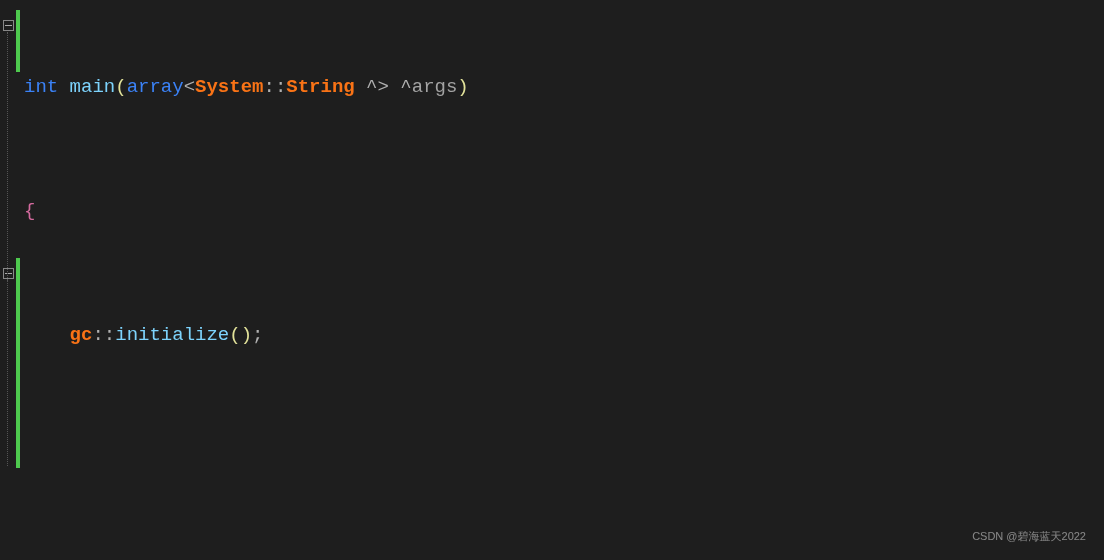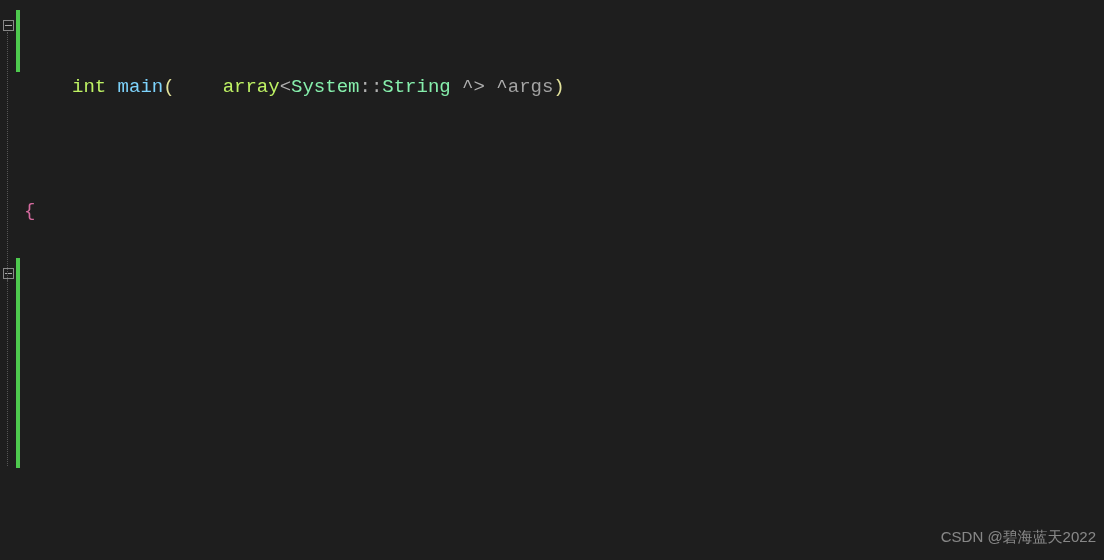--- a/index.html
+++ b/index.html
@@ -60,53 +60,54 @@
     .code-area {
       position: absolute;
       left: 24px;
       top: 10px;
       white-space: pre;
     }
     .line {
       height: 31px;
       line-height: 31px;
     }
-    .kw-blue { color: #bef264; margin-left: 48px; }
+    .kw-blue { color: #3b82f6; }
     .fn-yellow { color: #7dd3fc; }
-    .type-green { color: #86efac; }
+    .type-green { color: #f97316; font-weight: bold; }
     .op { color: #b0b0b0; }
     .paren-yellow { color: #e2e29a; }
     .brace-pink { color: #d46a9e; }
     .var-gray { color: #a3a3a3; }
     .watermark {
       position: absolute;
-      right: 8px;
+      right: 18px;
       bottom: 8px;
       color: rgba(240,240,240,0.5);
       font-family: sans-serif;
-      font-size: 15px;
+      font-size: 11px;
     }
   </style>
 </head>
 <body>
 
 <div class="gutter">
   <span class="gutter-item fold-minus" style="position:absolute;top:20px;"></span>
   <span class="gutter-item fold-minus" style="position:absolute;top:268px;"></span>
   <div class="change-bar" style="top:10px;height:62px;"></div>
   <div class="change-bar" style="top:258px;height:210px;"></div>
   <div class="brace-guide" style="left:7px;top:32px;height:434px;"></div>
   <div class="brace-guide" style="left:7px;top:280px;height:60px;"></div>
 </div>
 
 <div class="code-area">
   <div class="line"><span class="kw-blue">int</span><span class="fn-yellow"> main</span><span class="paren-yellow">(</span><span class="kw-blue">array</span><span class="op">&lt;</span><span class="type-green">System</span><span class="op">::</span><span class="type-green">String</span><span class="op"> ^</span><span class="op">&gt;</span><span class="op"> ^</span><span class="var-gray">args</span><span class="paren-yellow">)</span></div>
 
   <div class="line"><span class="brace-pink">{</span></div>
 
+  <div class="line"><span>    </span><span class="type-green">gc</span><span class="op">::</span><span class="fn-yellow">initialize</span><span class="paren-yellow">(</span><span class="paren-yellow">)</span><span class="op">;</span></div>
 
   <div class="line"></div>
 
   
 
   
   
 
   
 

